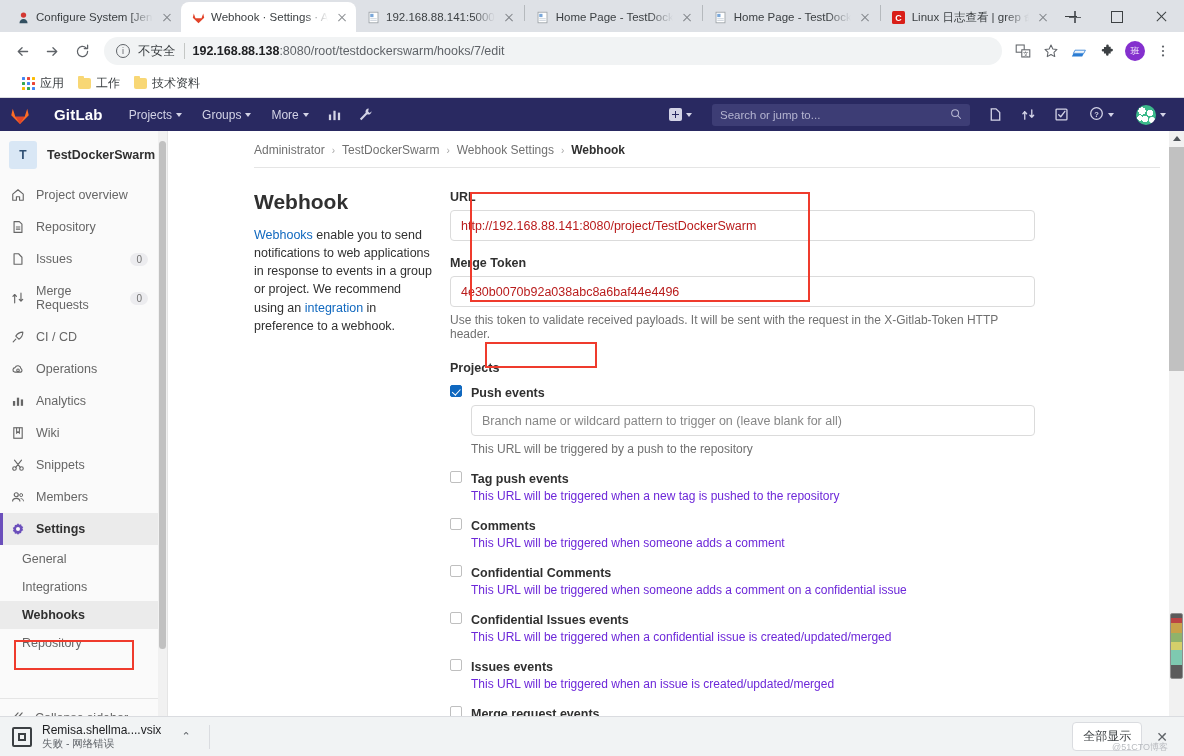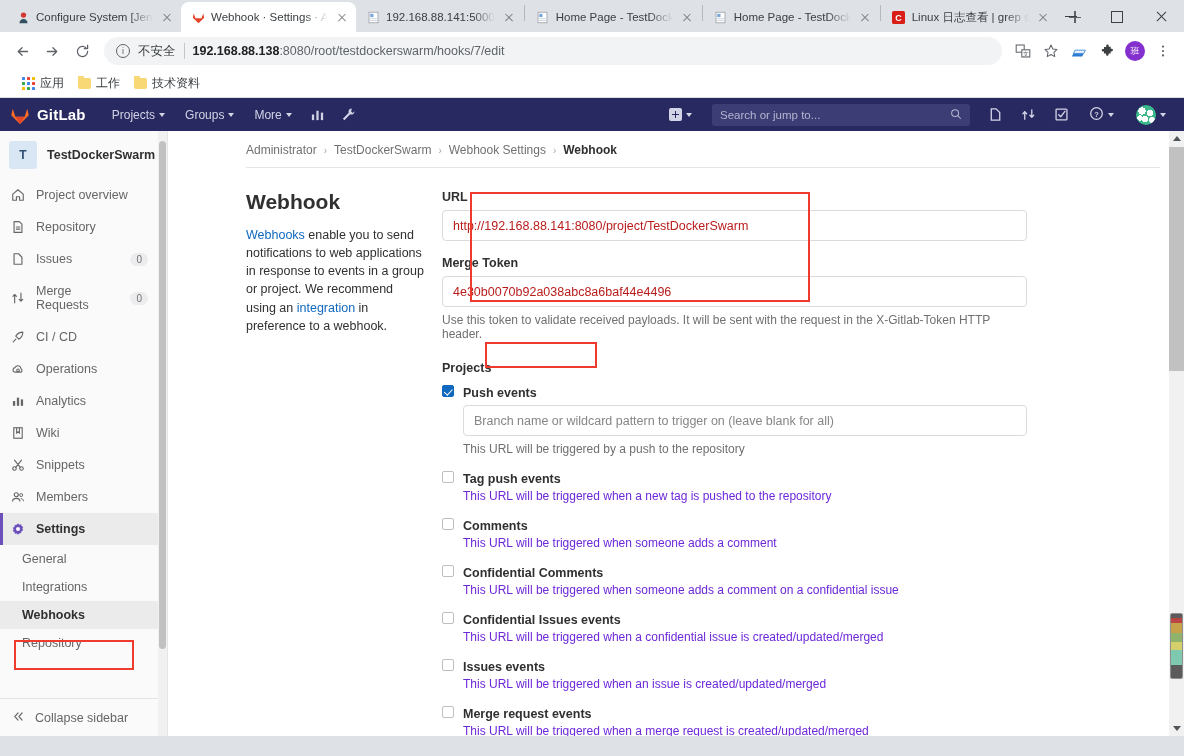--- a/index.html
+++ b/index.html
@@ -77,21 +77,21 @@
   .grid-ic i:nth-child(4){background:#34a853;} .grid-ic i:nth-child(6){background:#ea4335;}
   .grid-ic i:nth-child(7){background:#fbbc05;} .grid-ic i:nth-child(8){background:#34a853;}
   .folder-ic { width:13px; height:11px; background:#f8d775; border-radius:1px 2px 2px 2px; position:relative; }
   .folder-ic:before{content:"";position:absolute;left:0;top:-2.5px;width:6px;height:3px;background:#f8d775;border-radius:1px 1px 0 0;}
 
   
   #page { position: relative; width: 1184px; height: 638px; background:#fff; overflow:hidden; }
 
   
   .gl-nav { height: 33px; background:#292961; display:flex; align-items:center; padding-left: 10px; color:#fff; }
-  .gl-logo { display:flex; align-items:center; gap:7px; margin-right: 16px;}
+  .gl-logo { display:flex; align-items:center; gap:24px; margin-right: 16px;}
   .gl-logo-text { font-size: 15px; font-weight: 600; letter-spacing:.2px; }
   .gl-nav-item { font-size: 12px; color:#d3d3e6; padding: 0 10px; display:flex; align-items:center; gap:4px; height:33px;}
   .caret { width:0;height:0;border-left:3.5px solid transparent;border-right:3.5px solid transparent;border-top:4px solid currentColor; display:inline-block; }
   .gl-nav-ic { padding: 0 8px; color:#d3d3e6; display:flex; align-items:center; height:33px; }
   .gl-right { margin-left:auto; display:flex; align-items:center; gap:2px; padding-right: 8px; }
   .gl-search {
     width: 258px; height: 22px; background:#3d3d75; border-radius:3px;
     display:flex; align-items:center; padding:0 8px; color:#b5b5d1; font-size:11.5px; margin: 0 8px;
   }
   .gl-search span:first-child { flex:1; }
@@ -126,21 +126,21 @@
   .sb-sub { padding: 7px 10px 7px 22px; font-size:12.5px; color:#666; }
   .sb-sub.active { background:#ebebeb; color:#303030; font-weight:600; }
   .sb-sub.highlighted { color:#303030; font-weight:600; }
   .sb-collapse { position:absolute; left:0; right:9px; bottom:0; height:38px; border-top:1px solid #e5e5e5;
      display:flex; align-items:center; gap:10px; padding: 0 12px; font-size:12.5px; color:#666; background:#fafafa; }
   .sb-track { position:absolute; right:0; top:0; bottom:0; width:9px; background:#f1f1f1; }
   .sb-thumb { position:absolute; right:1px; width:7px; background:#c1c1c1; border-radius:4px; }
 
   
   .main { flex:1 1 auto; background:#fff; position:relative; overflow:hidden; }
-  .content { padding: 0 24px 0 78px; }
+  .content { padding: 0 24px 0 78px; margin-left: 8px; }
   .breadcrumb { font-size:12px; color:#707070; padding: 12px 0 10px 0; display:flex; align-items:center; gap:7px; }
   .breadcrumb .sep { color:#a8a8a8; font-size:10px; }
   .breadcrumb .crumb-last { color:#303030; font-weight:600; }
   .hr { height:1px; background:#e5e5e5; margin-bottom: 22px; }
 
   .two-col { display:flex; gap: 0; }
   .left-col { width: 196px; flex:0 0 196px; padding-right: 18px; }
   .h-title { font-size: 21px; font-weight:600; color:#303030; margin-bottom: 12px; }
   .desc { font-size:12.5px; line-height:1.45; color:#303030; }
   .desc a { color:#1068bf; text-decoration:none; }
@@ -724,14 +724,30 @@
           <div class="main-thumb" style="top:16px;height:224px;"></div>
           <div class="minimap" style="top:482px;height:66px;"></div>
           <div class="main-arrow" style="bottom:0;">
               <i class="arrow-dn"></i>
             </div>
         </div>
       </div>
     </div>
   </div>
 
+  <div class="downloads">
+    <div class="dl-item">
+      <span class="dl-ic"></span>
+      <span>
+        <div class="dl-name">Remisa.shellma....vsix</div>
+        <div class="dl-status">失败 - 网络错误</div>
+      </span>
+      <span class="dl-caret">⌃</span>
+    </div>
+    <div class="dl-sep"></div>
+    <div class="dl-right">
+      <span class="dl-showall">全部显示</span>
+      <span class="dl-close">✕</span>
+    </div>
+    <div class="watermark">@51CTO博客</div>
+  </div>
 
 </div>
 
 </body></html>

